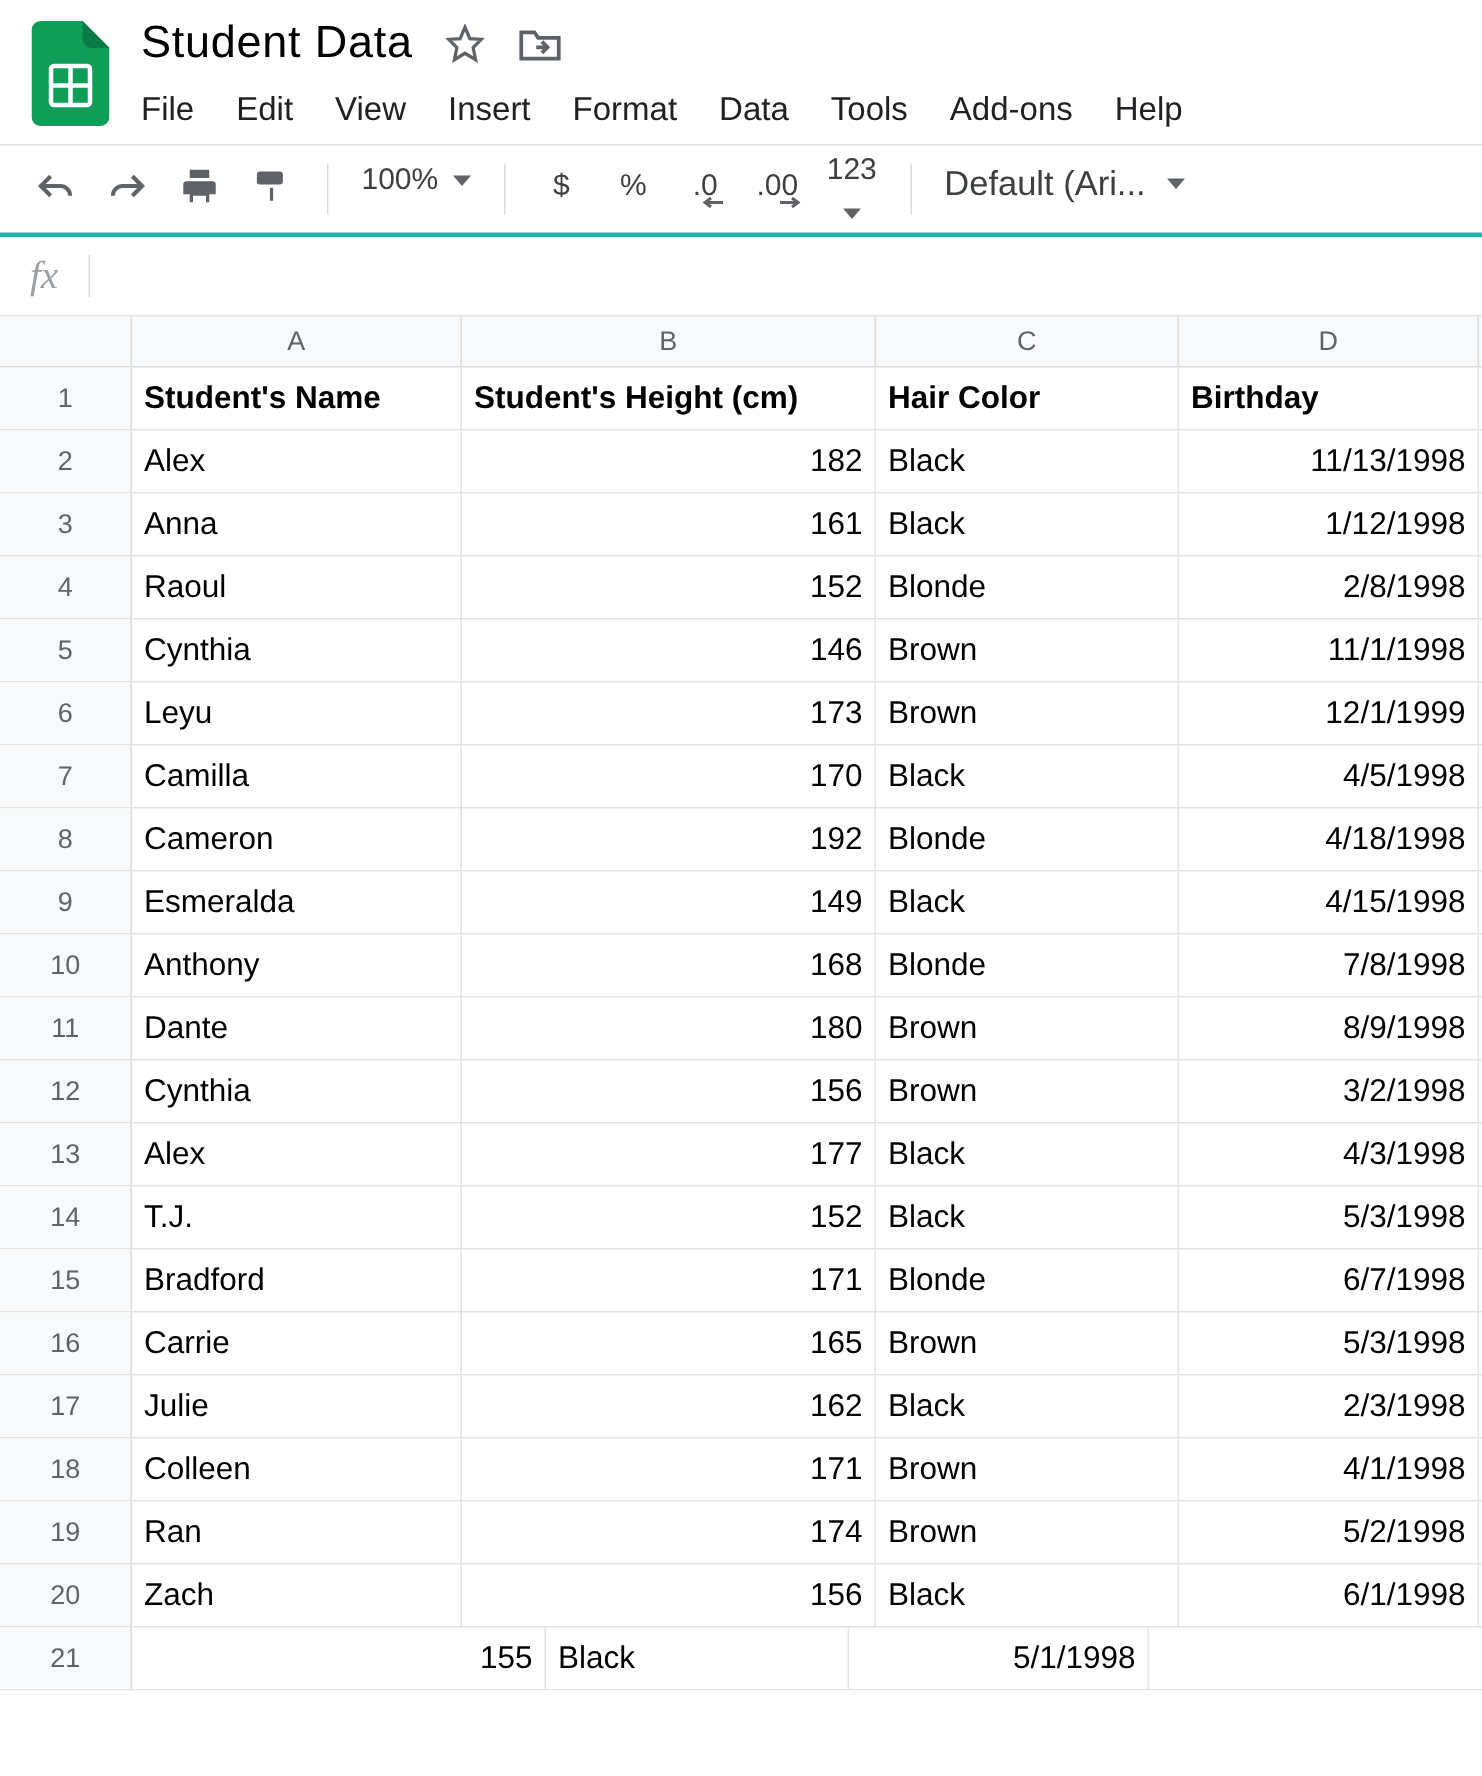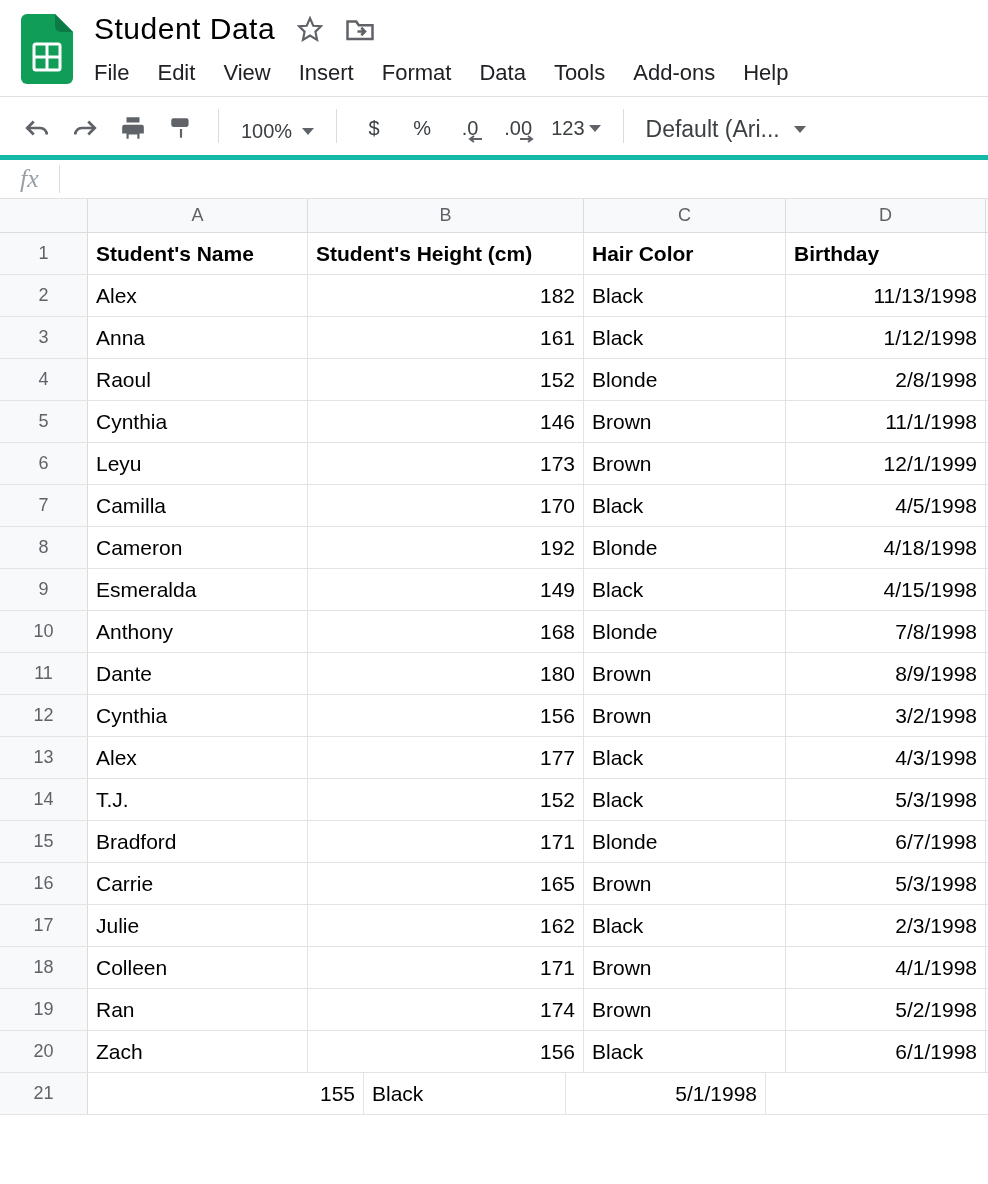--- a/index.html
+++ b/index.html
@@ -9,29 +9,29 @@
   .logo { width: 58px; height: 78px; display: flex; align-items: center; justify-content: center; margin-right: 18px; }
   .logo svg { width: 52px; height: 70px; }
   .title-area { flex: 1; }
   .title-row { display: flex; align-items: center; gap: 22px; padding-top: 2px; }
   .doc-title { font-size: 30px; font-weight: 400; color: #000; letter-spacing: 0.5px; }
   .star-icon, .move-icon { color: #5f6368; display: inline-flex; }
   .menu-row { display: flex; gap: 28px; padding: 14px 0 10px 0; font-size: 22px; color: #202124; }
   .menu-item { cursor: pointer; }
   .divider { height: 1px; background: #e0e0e0; width: 100%; }
   
-  .toolbar { display: flex; align-items: flex-end; gap: 18px; padding: 12px 22px; }
+  .toolbar { display: flex; align-items: flex-start; gap: 18px; padding: 12px 22px; }
   .tb-btn { color: #5f6368; display: inline-flex; align-items: center; justify-content: center; min-width: 30px; height: 30px; cursor: pointer; }
   .tb-sep { width: 1px; height: 34px; background: #dadce0; margin: 0 4px; }
   .tb-text { font-size: 20px; color: #3c4043; }
   .zoom { display: flex; align-items: center; gap: 10px; }
   .font-select { display: flex; align-items: center; gap: 14px; font-size: 23px; color: #3c4043; max-width: 170px; overflow: hidden; white-space: nowrap; }
   .caret-down { width: 0; height: 0; border-left: 6px solid transparent; border-right: 6px solid transparent; border-top: 7px solid #5f6368; display:inline-block; }
   
-  .formula-bar { display: flex; align-items: center; border-top: 5px solid #14b8a6; border-bottom: 1px solid #e0e0e0; height: 44px; }
+  .formula-bar { display: flex; align-items: center; border-top: 3px solid #14b8a6; border-bottom: 1px solid #e0e0e0; height: 56px; }
   .fx { font-style: italic; font-family: Georgia, serif; color: #9aa0a6; font-size: 26px; padding: 0 20px; }
   .fx-sep { width: 1px; height: 28px; background: #dadce0; }
   .formula-input { flex: 1; border: none; outline: none; font-size: 20px; padding: 0 12px; height: 100%; }
   
   .grid { display: block; }
   .col-headers { display: flex; height: 34px; background: #f8f9fa; border-bottom: 1px solid #dcdcdc; }
   .corner { width: 88px; border-right: 1px solid #dcdcdc; background:#f8f9fa; }
   .col-header { border-right: 1px solid #dcdcdc; display: flex; align-items: center; justify-content: center; color: #5f6368; font-size: 18px; }
   .colA { width: 220px; } .colB { width: 276px; } .colC { width: 202px; } .colD { width: 200px; }
   .row { display: flex; height: 42px; border-bottom: 1px solid #e3e3e3; }
@@ -124,21 +124,21 @@
     </span>
   </span>
   <span class="tb-btn">
     <span style="position:relative;display:inline-block;">
       <span class="tb-text">.00</span>
       <svg style="position:absolute;left:14px;top:18px;" width="16" height="10" viewBox="0 0 16 10" fill="none" stroke="#5f6368" stroke-width="2">
           <path d="M2 4 H14 M10 1 L14 4 L10 7"></path>
         </svg>
     </span>
   </span>
-  <span class="tb-btn" style="gap:4px;">
+  <span class="tb-btn" style="gap:14px;flex-direction:column;">
     <span class="tb-text">123</span>
     <span class="caret-down"></span>
   </span>
   <span class="tb-sep"></span>
   <span class="font-select">
     <span>Default (Ari...</span>
     <span class="caret-down"></span>
   </span>
 </div>
 

